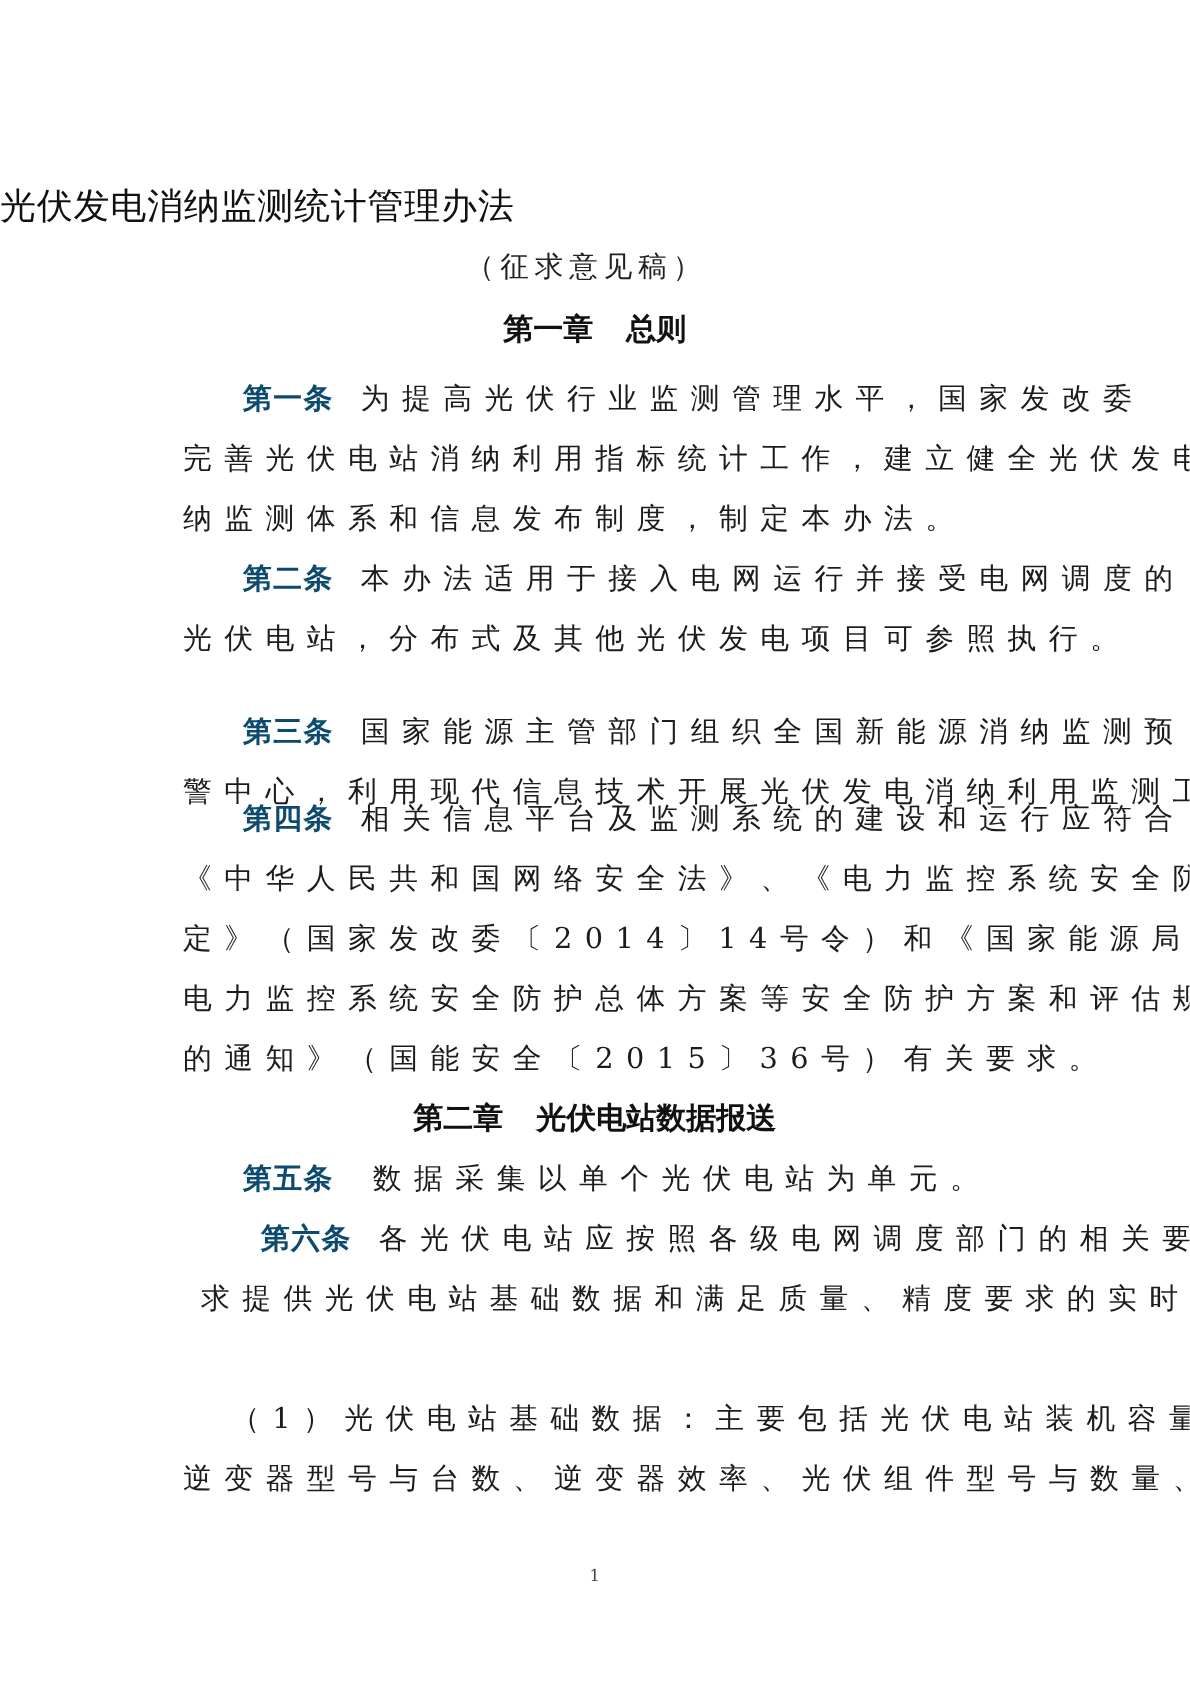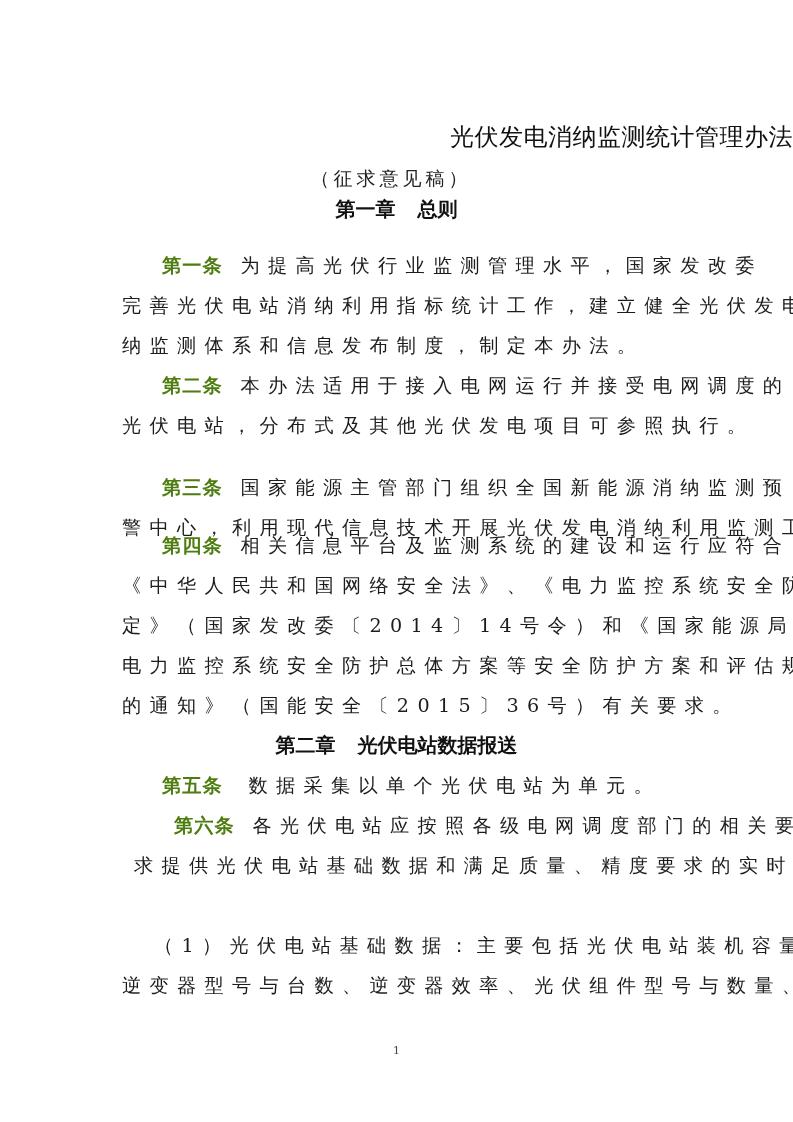--- a/index.html
+++ b/index.html
@@ -18,21 +18,21 @@
     .page {
       position: absolute;
       left: 0; top: 0;
       width: 793px;
       height: 1122px;
     }
     .title {
       position: absolute;
       left: 0; width: 793px;
       top: 120px;
-      text-align: right;
+      text-align: left;
       font-family: "DejaVu Sans", "Liberation Sans", sans-serif;
       font-size: 24px;
       line-height: 34px;
       letter-spacing: 0.5px;
       color: #111;
     }
     .subtitle {
       position: absolute;
       left: 0; width: 782px;
       top: 164px;
@@ -61,21 +61,21 @@
       line-height: 40px;
       letter-spacing: 8.3px;
       text-align: justify;
       text-indent: 40px;
       color: #1c1c1c;
     }
     .para .art {
       font-family: "DejaVu Sans", "Liberation Sans", sans-serif;
       font-weight: bold;
       letter-spacing: 1px;
-      color: #4d7c0f;
+      color: #0c4a6e;
     }
     .para .gap { display: inline-block; width: 18px; }
     .line {
       display: block;
       white-space: nowrap;
       text-indent: 0;
     }
     .line.first { padding-left: 40px; }
     .page-number {
       position: absolute;
@@ -87,21 +87,21 @@
     }
   </style>
 </head>
 <body>
 
 <div class="page">
 
   <div class="title">光伏发电消纳监测统计管理办法</div>
   <div class="subtitle">（征求意见稿）</div>
 
-  <div class="chapter" style="top:194px;text-align:center;">
+  <div class="chapter" style="top:204px;text-align:center;">
     <span>第一章</span><span class="sep"></span><span>总则</span>
   </div>
 
   <div class="para" style="top:246px;">
     <span class="line first"><span class="art">第一条</span><span class="gap"></span><span>为提高光伏行业监测管理水平，国家发改委</span></span>
     <span class="line">完善光伏电站消纳利用指标统计工作，建立健全光伏发电消</span>
     <span class="line">纳监测体系和信息发布制度，制定本办法。</span>
   </div>
 
   <div class="para" style="top:366px;">

